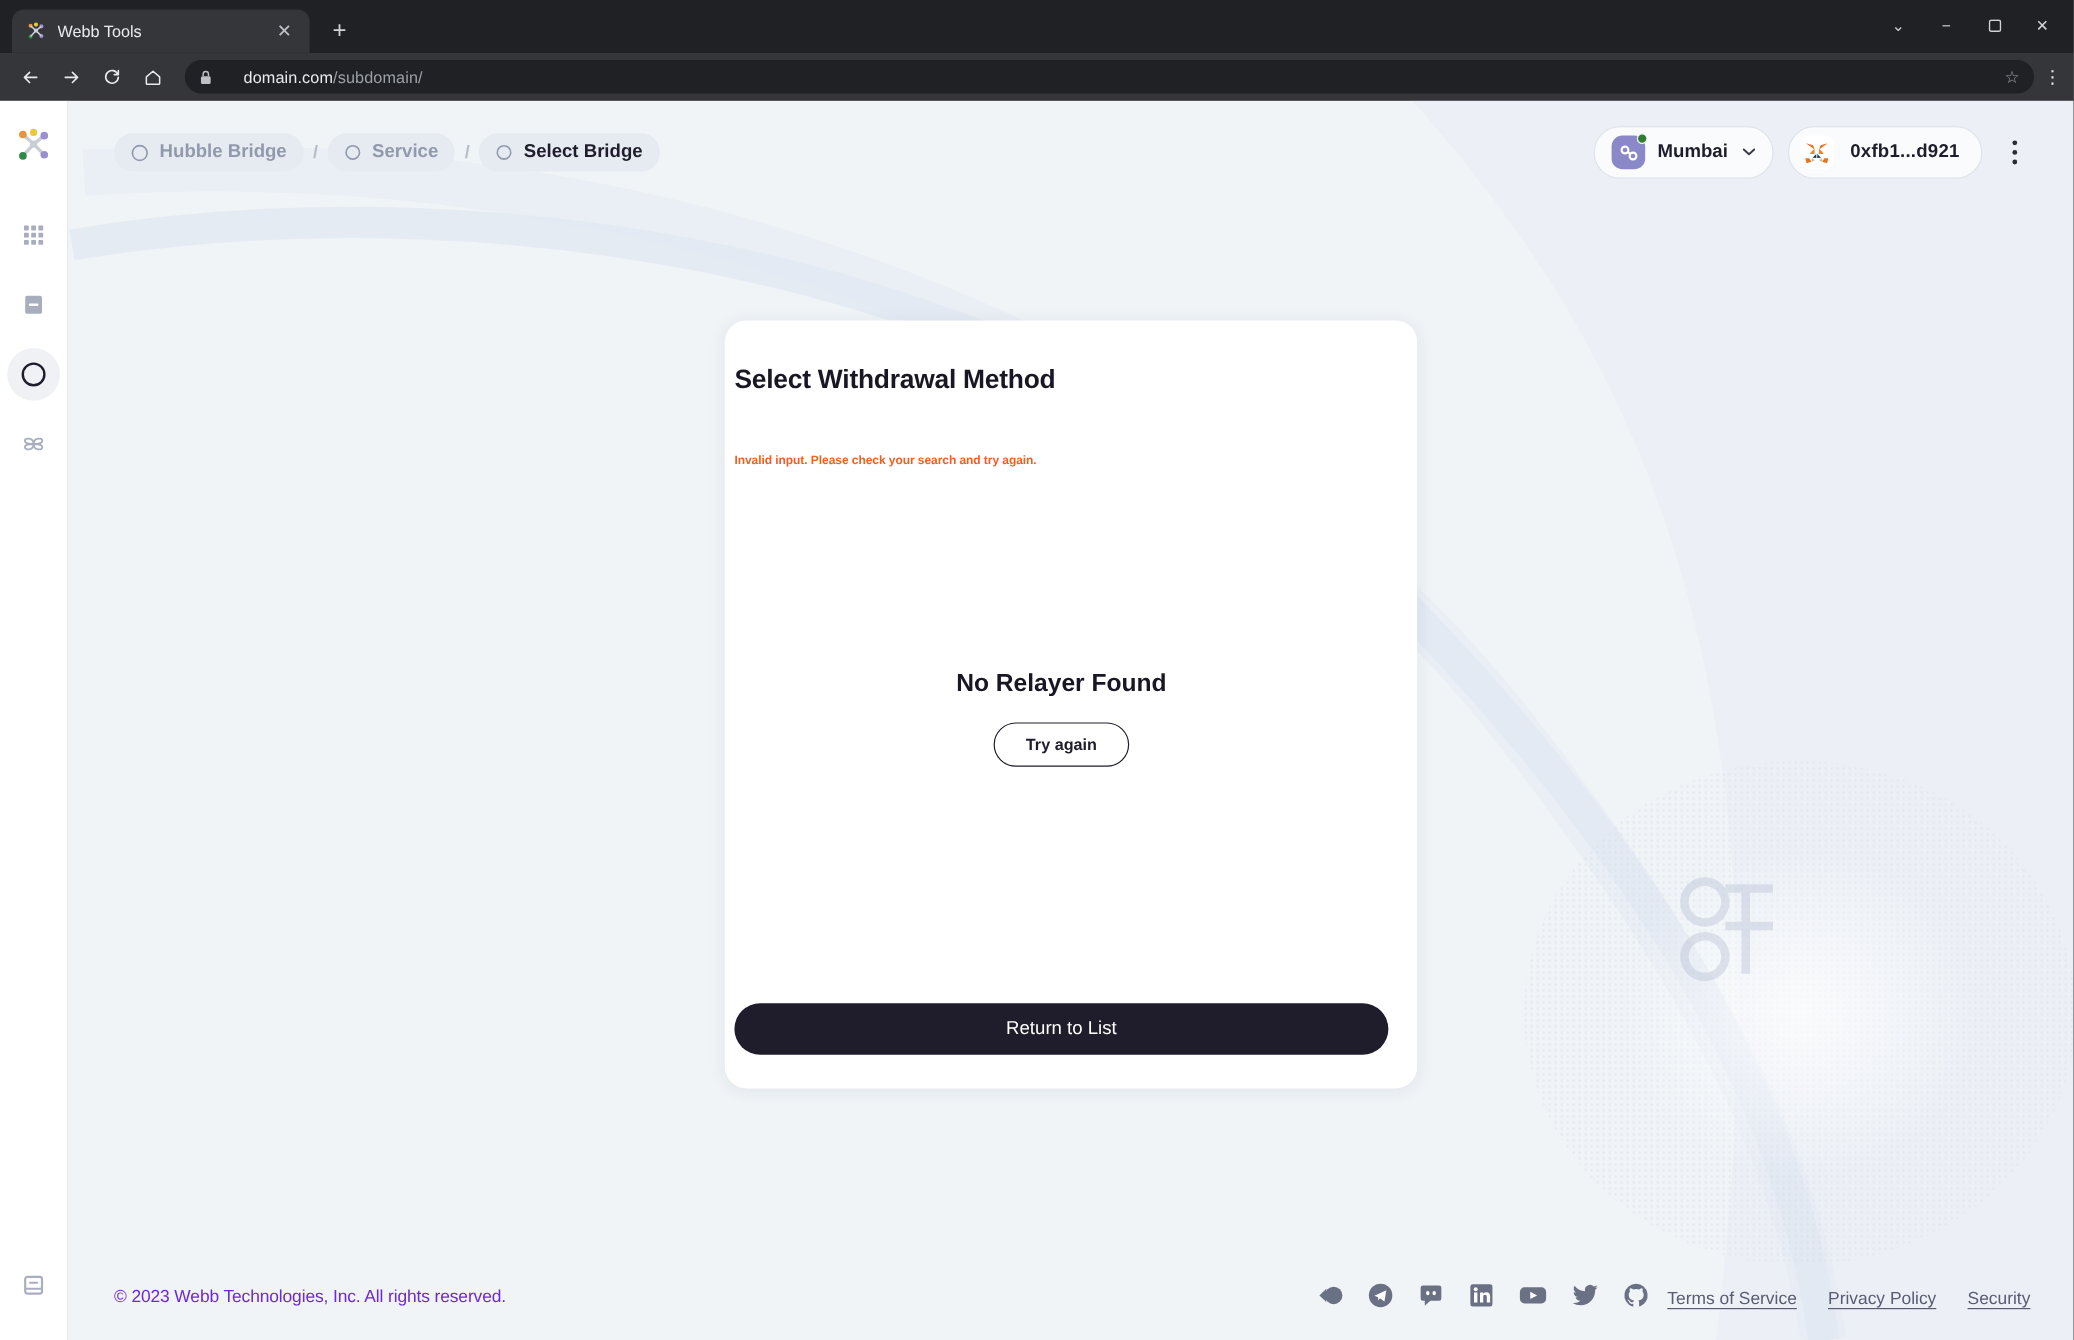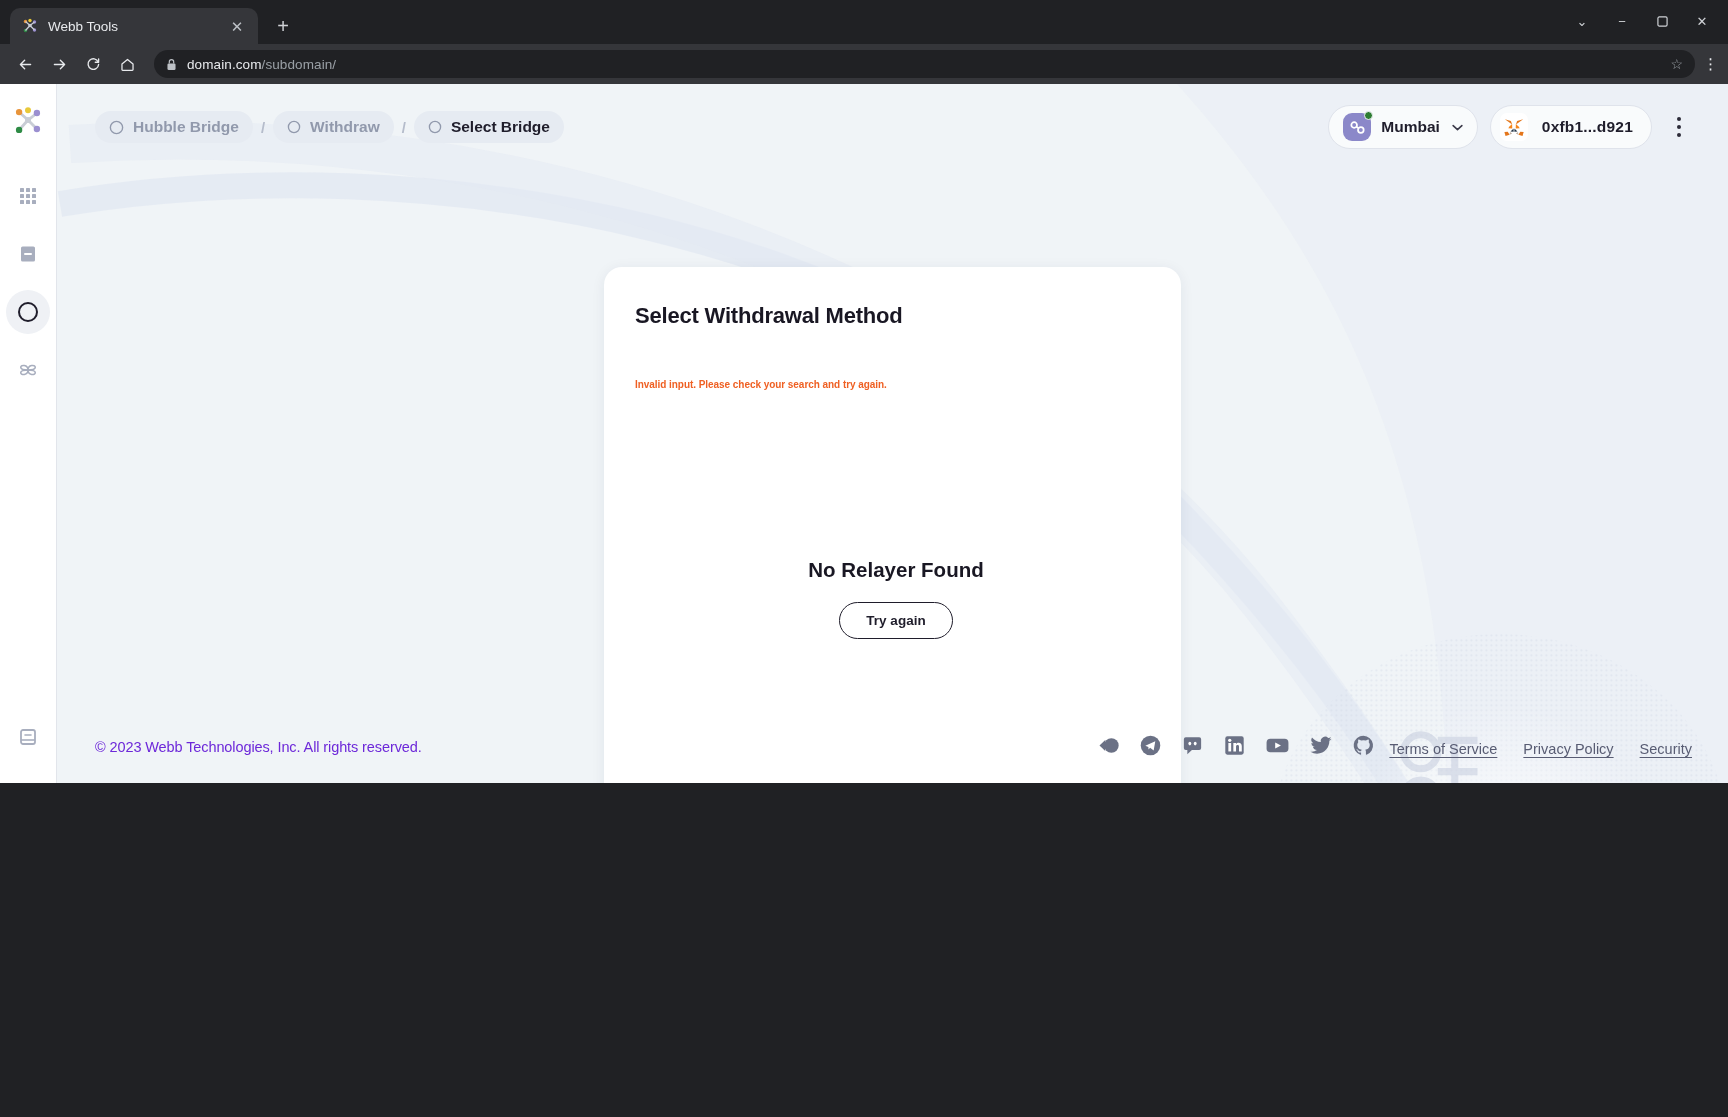--- a/index.html
+++ b/index.html
@@ -4,21 +4,21 @@
 <style>
   * { box-sizing: border-box; margin: 0; padding: 0; }
   html, body {
     width: 1728px; height: 1117px;
     font-family: "Liberation Sans", sans-serif;
     overflow: hidden;
     background: #202124;
   }
 
   
-  .browser { width: 1728px; height: 783px; display: flex; flex-direction: column; background:#202124; }
+  .browser { width: 1728px; height: 1117px; display: flex; flex-direction: column; background:#202124; }
 
   .tabstrip {
     height: 44px; background:#202124; display:flex; align-items:flex-end;
     padding-left: 10px; position: relative;
   }
   .tab {
     height: 36px; width: 248px; background:#35363a; border-radius: 10px 10px 0 0;
     display:flex; align-items:center; gap: 10px; padding: 0 12px; position: relative;
   }
   .tab-favicon { width:16px; height:16px; flex:none; }
@@ -45,21 +45,21 @@
     padding: 0 10px; gap: 4px;
   }
   .tb-btn {
     width:30px;height:30px;display:flex;align-items:center;justify-content:center;
     color:#e8eaed; border-radius:50%; cursor:pointer; flex:none;
   }
   .omnibox {
     flex:1; height:28px; background:#202124; border-radius:16px; margin-left:8px;
     display:flex; align-items:center; padding: 0 12px; gap:10px; color:#e8eaed;
   }
-  .omni-url { font-size:13.5px; letter-spacing:0.1px; }
+  .omni-url { font-size:13.5px; letter-spacing:0.1px;margin-left:16px; }
   .omni-url .host { color:#e8eaed; }
   .omni-url .path { color:#9aa0a6; }
   .omni-right { margin-left:auto; display:flex; align-items:center; gap:12px; }
   .star { color:#9aa0a6; font-size:14px; cursor:pointer;}
   .kebab-browser { color:#e8eaed; font-size:15px; cursor:pointer; padding-left:4px; }
 
   
   .page {
     flex:1; display:flex; background:#F0F4F7; position:relative; overflow:hidden;
   }
@@ -132,21 +132,21 @@
     width:26px;height:34px;display:flex;flex-direction:column;align-items:center;
     justify-content:center;gap:4px;cursor:pointer; margin-left:2px;
   }
   .kebab-app i { width:4px;height:4px;border-radius:50%;background:#2C2B38;display:block;}
 
   
   .main-area { flex:1; display:flex; justify-content:center; padding-top:97px; min-height:0;}
   .card {
     width: 577px; height: 640px; background:#ffffff; border-radius:18px;
     box-shadow: 0 2px 14px rgba(30,40,70,0.07);
-    padding: 36px 24px 28px 31px;
+    padding: 36px 24px 28px 8px;
     display:flex; flex-direction:column;
   }
   .card-title { font-size:22px; font-weight:700; color:#191723; letter-spacing:-0.2px; }
 
   .search-wrap { margin-top:26px; }
   .search-box {
     height:43px; border:1px solid #F08A4B; border-radius:9px;
     display:flex; align-items:center; padding: 0 14px 0 16px; background:#fff;
   }
   .search-input {
@@ -366,21 +366,21 @@
             </span>
             <span>Hubble Bridge</span>
           </div>
           <span class="crumb-sep">/</span>
           <div class="crumb">
             <span style="display:flex">
               <svg width="14" height="14" viewBox="0 0 20 20">
                   <circle cx="10" cy="10" r="8" fill="none" stroke="#9199AC" stroke-width="1.9"></circle>
                 </svg>
             </span>
-            <span>Withdraw</span>
+            <span>Service</span>
           </div>
           <span class="crumb-sep">/</span>
           <div class="crumb current">
             <span style="display:flex">
               <svg width="14" height="14" viewBox="0 0 20 20">
                   <circle cx="10" cy="10" r="8" fill="none" stroke="#9199AC" stroke-width="1.9"></circle>
                 </svg>
             </span>
             <span>Select Bridge</span>
           </div>

